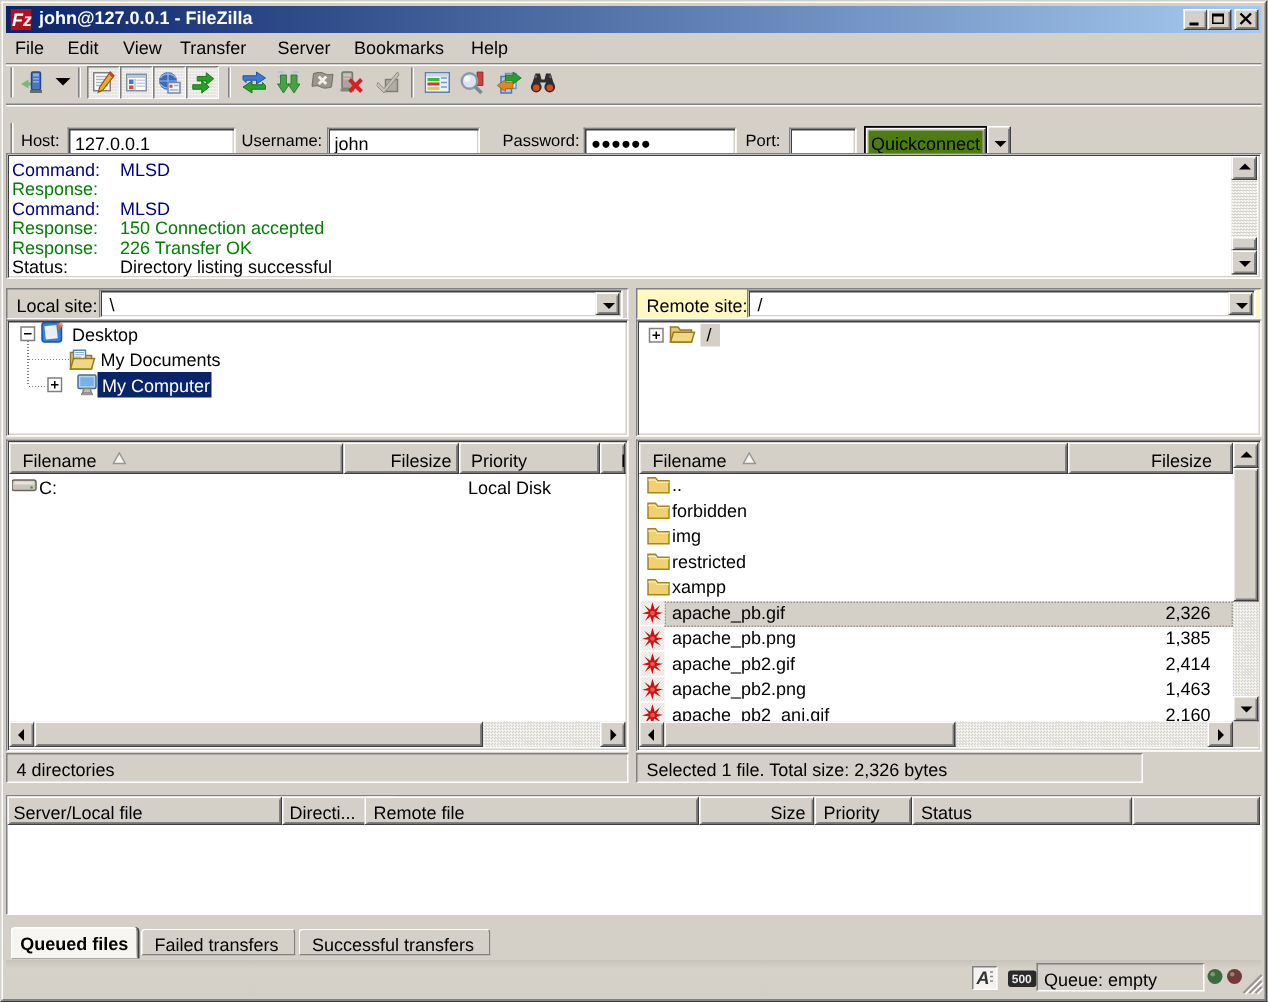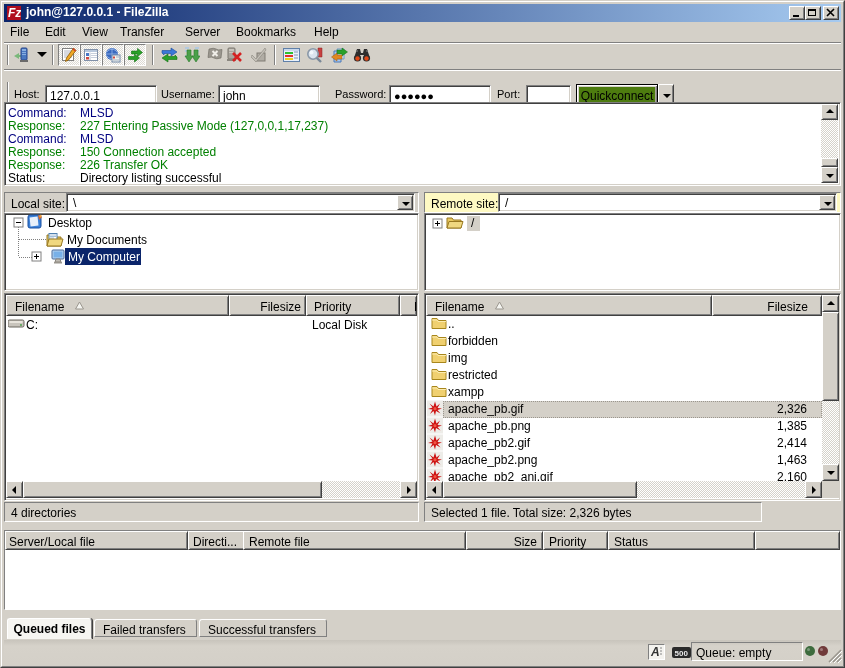--- a/index.html
+++ b/index.html
@@ -215,21 +215,20 @@
   <div style="position:absolute;left:576px;top:7px;width:82px;height:22px;background:#4d7c0f;border:1px solid #000;box-shadow:inset 1px 1px 0 #fff, inset -1px -1px 0 #808080, inset 2px 2px 0 #d4d0c8, inset -2px -2px 0 #a8a49c;text-align:center;padding-top:4px">Quickconnect</div>
   <div style="position:absolute;left:658px;top:7px;width:16px;height:22px;background:#d4d0c8;border:1px solid;border-color:#fff #404040 #404040 #fff;box-shadow:inset 1px 1px 0 #d4d0c8, inset -1px -1px 0 #808080">
       <div class="tri-d" style="left:4px;top:9px"></div>
     </div>
 </div>
 
 <div class="abs sunken" id="log">
   <div class="line navy" style="top:3px">Command:</div>
     <div class="msg navy" style="top:3px">MLSD</div>
   <div class="line green" style="top:16px">Response:</div>
-    <div class="msg green" style="top:16px">227 Entering Passive Mode (127,0,0,1,17,237)</div>
   <div class="line navy" style="top:29px">Command:</div>
     <div class="msg navy" style="top:29px">MLSD</div>
   <div class="line green" style="top:42px">Response:</div>
     <div class="msg green" style="top:42px">150 Connection accepted</div>
   <div class="line green" style="top:55px">Response:</div>
     <div class="msg green" style="top:55px">226 Transfer OK</div>
   <div class="line" style="top:68px">Status:</div>
     <div class="msg" style="top:68px">Directory listing successful</div>
 
   <div style="position:absolute;right:2px;top:1px;width:17px;height:79px" class="dither">

